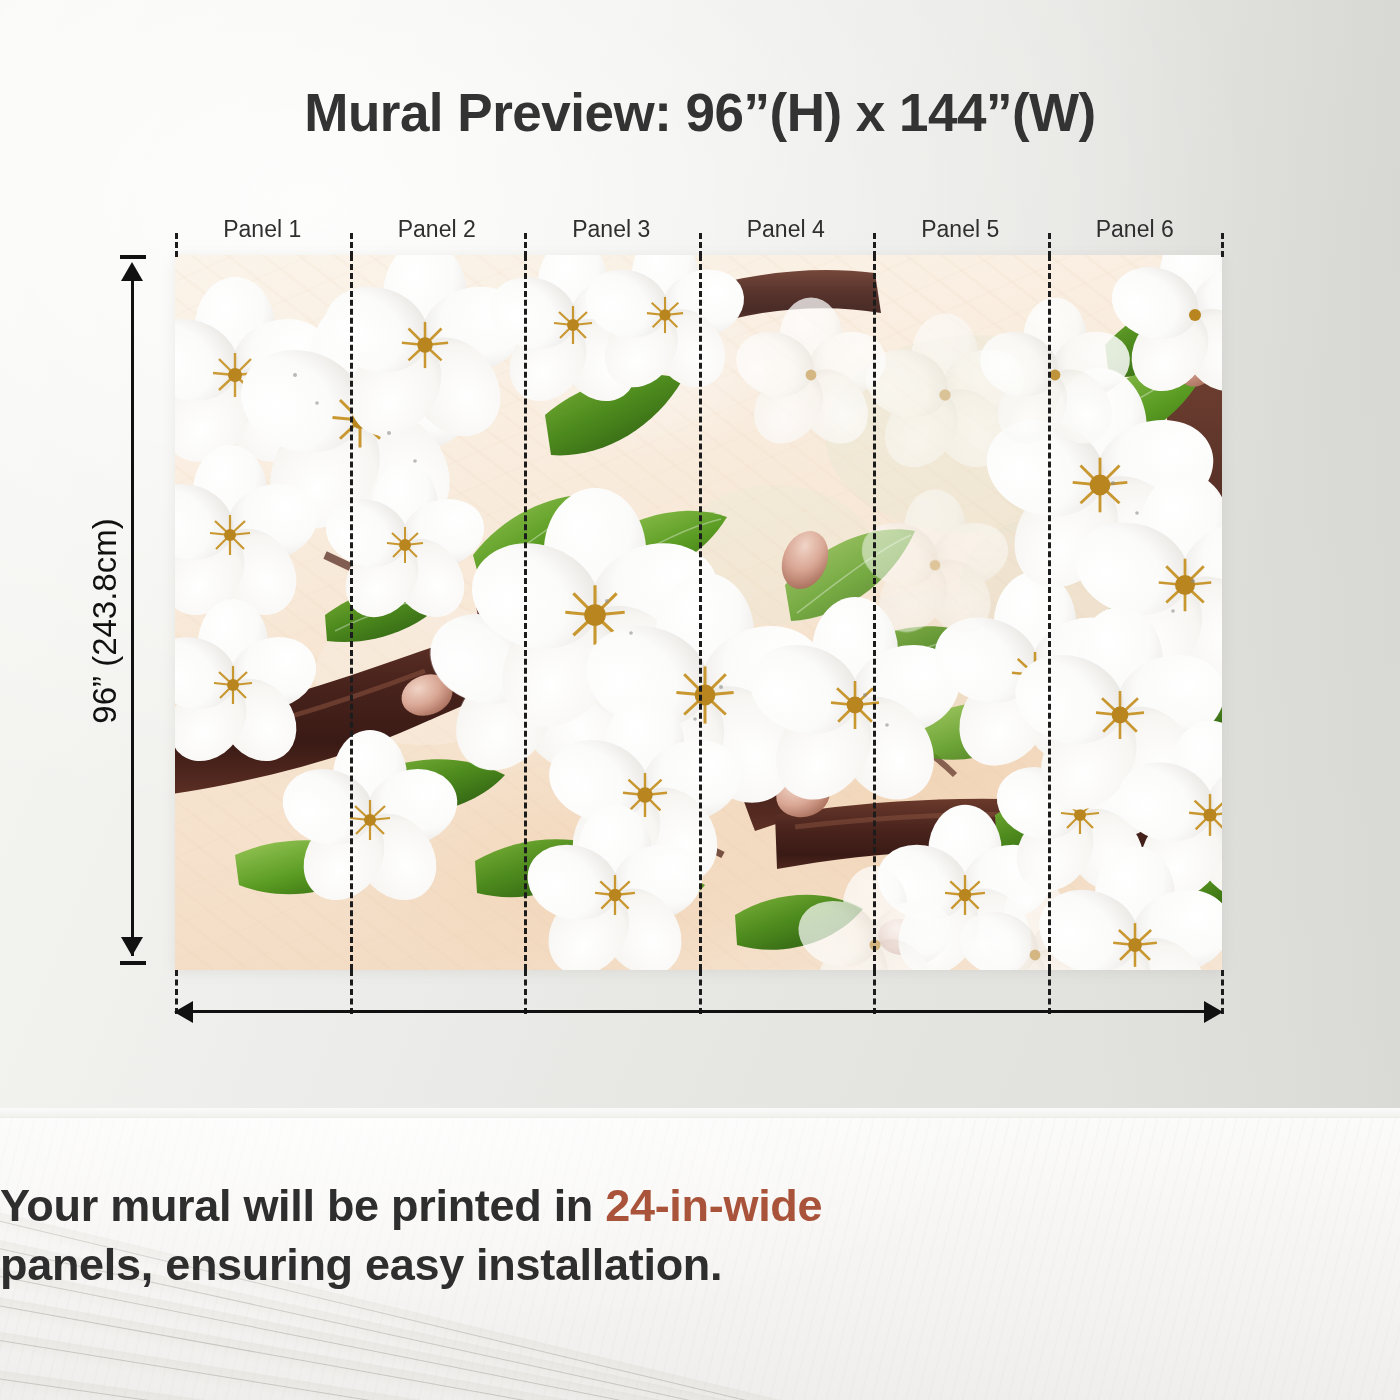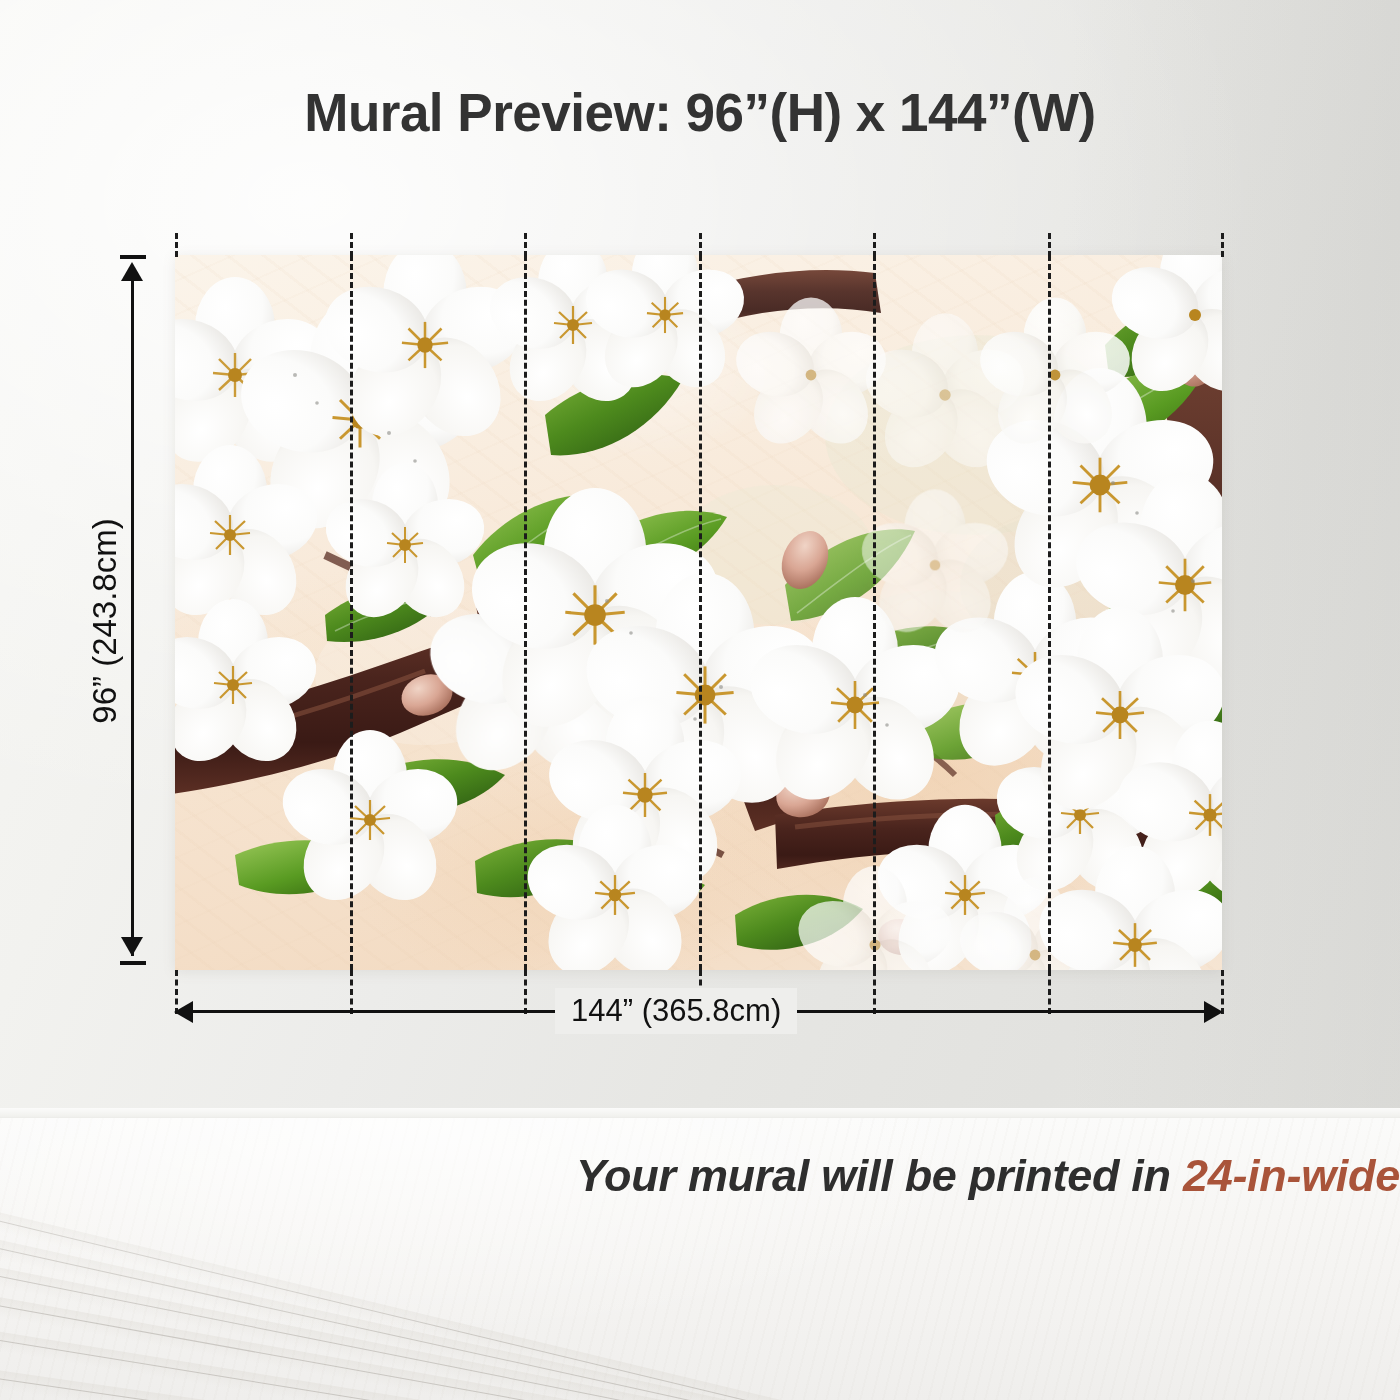--- a/index.html
+++ b/index.html
@@ -244,43 +244,50 @@
     padding: 0 16px;
     background: #eeeeec;
     font-size: 31px;
     color: #111111;
     line-height: 46px;
   }
 
   
   .caption {
     position: absolute;
-    left: 0; top: 1146px;
+    left: 0; top: 1176px;
     width: 1400px;
-    text-align: right;
+    text-align: left;
     font-size: 45px;
     font-weight: 700;
     line-height: 59px;
     color: #2e2e2e;
     letter-spacing: -0.3px;
-    font-style: italic;
   }
   .caption .accent { color: #a9543a; }
 </style>
 </head>
 <body>
 
 <div id="scene">
 
   <div class="wall"></div>
   <div class="wall-vignette"></div>
   <div class="wall-shadow-right"></div>
 
   <div class="title">Mural Preview: 96”(H) x 144”(W)</div>
 
+  <div class="panel-labels">
+    <div class="panel-label">Panel 1</div>
+    <div class="panel-label">Panel 2</div>
+    <div class="panel-label">Panel 3</div>
+    <div class="panel-label">Panel 4</div>
+    <div class="panel-label">Panel 5</div>
+    <div class="panel-label">Panel 6</div>
+  </div>
 
   <div class="mural-wrap">
     <div class="mural-art"></div>
     <div class="mural-texture"></div>
 
     <svg class="mural-svg" width="1047" height="715" viewBox="0 0 1047 715">
       <defs>
         <radialGradient id="petalG" cx="38%" cy="30%" r="78%">
           <stop offset="0%" stop-color="#ffffff"></stop>
           <stop offset="60%" stop-color="#fbfbfa"></stop>
@@ -927,21 +934,20 @@
   <div class="v-tick-top"></div>
   <div class="v-arrow-head-top"></div>
   <div class="v-arrow-line"></div>
   <div class="v-arrow-head-bot"></div>
   <div class="v-tick-bot"></div>
   <div class="v-label">96” (243.8cm)</div>
 
   <div class="h-arrow-head-left"></div>
   <div class="h-arrow-line"></div>
   <div class="h-arrow-head-right"></div>
-  <div class="h-label">144” (365.8cm)</div>
 
   <div class="baseboard"></div>
   <div class="floor">
     <div class="plank-shade" style="top:-6px;  transform: rotate(13.5deg);"></div>
     <div class="plank-line" style="top:2px;   transform: rotate(13.5deg);"></div>
     <div class="plank-shade" style="top:30px;  transform: rotate(12.4deg);"></div>
     <div class="plank-line" style="top:38px;  transform: rotate(12.4deg);"></div>
     <div class="plank-shade" style="top:66px;  transform: rotate(11.3deg);"></div>
     <div class="plank-line" style="top:74px;  transform: rotate(11.3deg);"></div>
     <div class="plank-shade" style="top:104px; transform: rotate(10.2deg);"></div>
@@ -954,15 +960,16 @@
     <div class="plank-line" style="top:250px; transform: rotate(7.3deg);"></div>
 
     <div class="floor-grain"></div>
     <div class="floor-gloss"></div>
   </div>
 
   <div class="caption">
     <div>
       <span>Your mural will be printed in </span><span class="accent">24-in-wide</span>
     </div>
+    <div>panels, ensuring easy installation.</div>
   </div>
 
 </div>
 
 </body></html>

